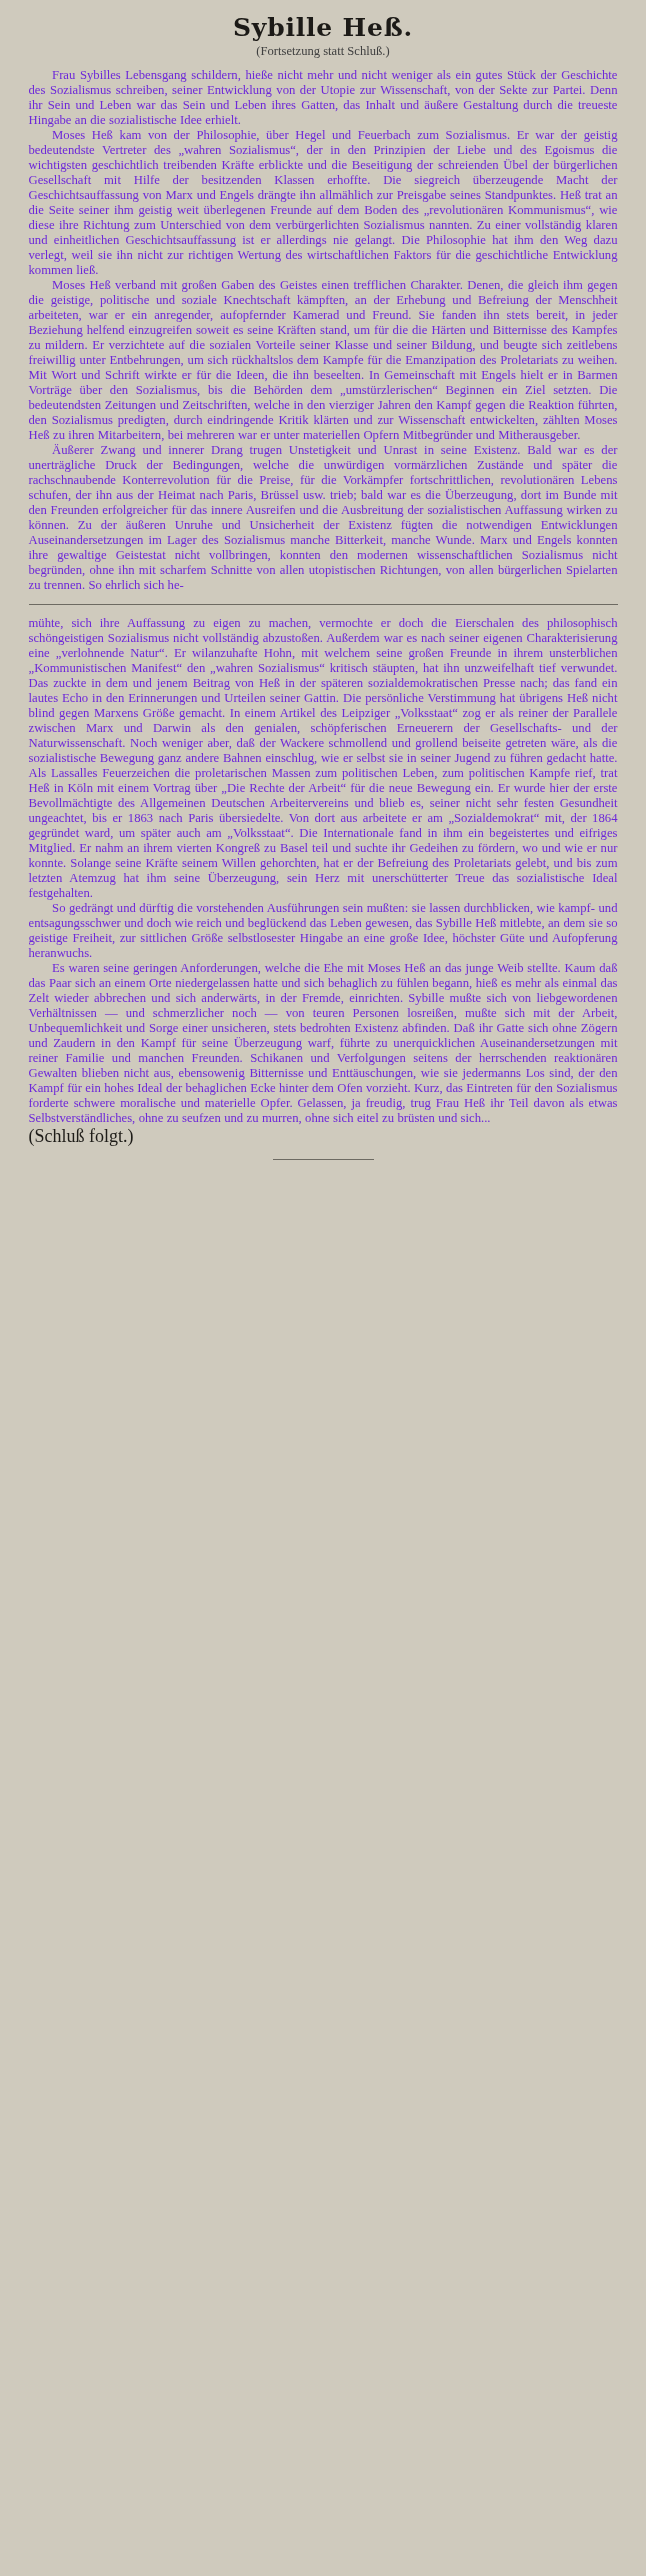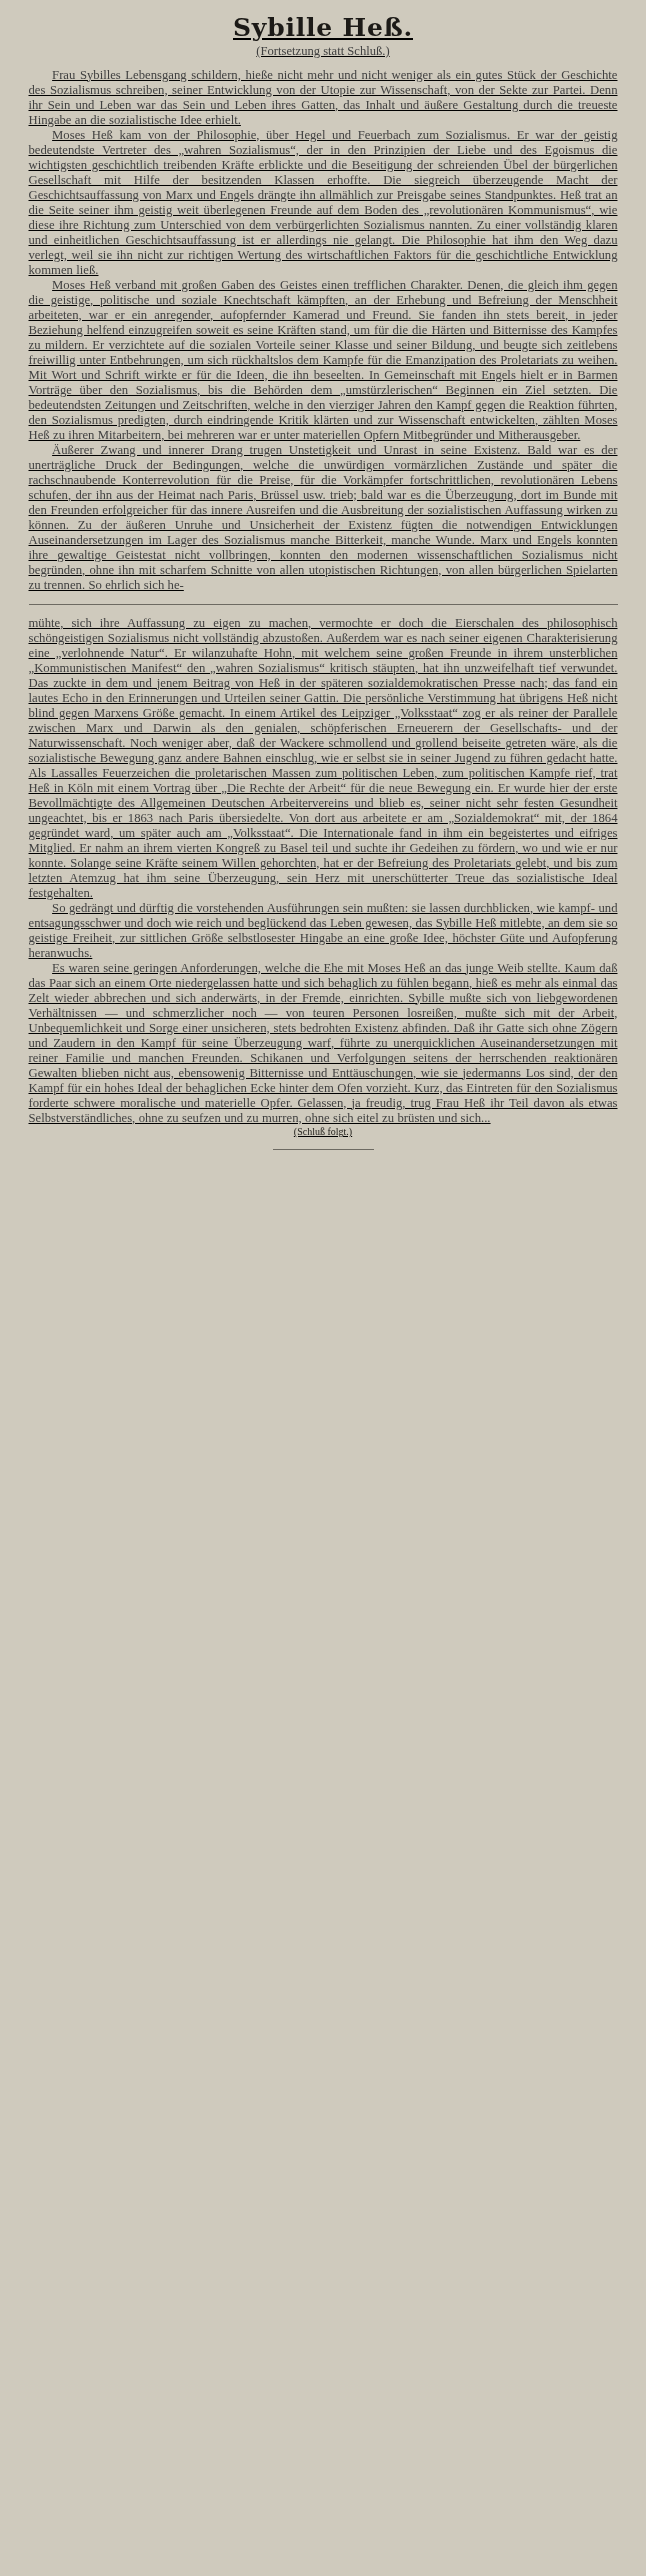--- a/index.html
+++ b/index.html
@@ -11,21 +11,20 @@
     width: 646px;
     font-family: "Liberation Serif", serif;
   }
   .page {
     width: 646px;
     min-height: 2576px;
     background: #cfcabd;
     box-sizing: border-box;
     padding: 11.8px 0 0 0;
     position: relative;
-    text-decoration: underline;
   }
   .column {
     width: 589px;
     margin: 0 auto;
     background: #cfcabd;
   }
   .title {
     text-align: center;
     font-family: "DejaVu Serif", serif;
     font-weight: bold;
@@ -40,21 +39,21 @@
     color: #404040;
     margin: 0 0 8.4px 0;
     font-family: "Liberation Serif", serif;
   }
   .body-text p {
     margin: 0;
     text-align: justify;
     text-justify: inter-word;
     font-size: 12.7px;
     line-height: 15px;
-    color: #404040;
+    color: #6d28d9;
     text-indent: 23.6px;
     hyphens: auto;
     -webkit-hyphens: auto;
     word-spacing: 0.2px;
   }
   .body-text p.noindent {
     text-indent: 0;
   }
   .divider {
     width: 589px;
@@ -64,22 +63,22 @@
     height: 0;
   }
   .end-line {
     width: 101px;
     margin: 11.8px auto 0 auto;
     border: 0;
     border-top: 0.8px solid #6d6a62;
     height: 0;
   }
   .closing {
-    text-align: center;
-    font-size: 10px;
+    text-align: left;
+    font-size: 18px;
     color: #1e1c18;
     margin-top: 0.8px;
   }
   .spacer-top { height: 1.7px; }
 </style>
 </head>
 <body>
 
 <div class="page">
 

